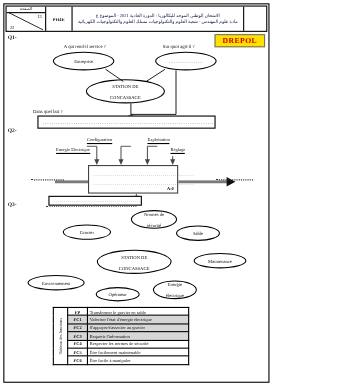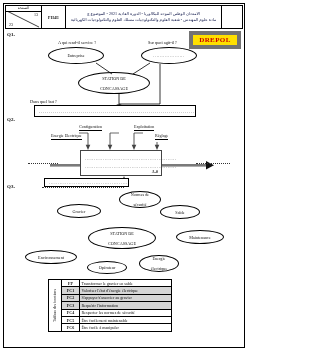--- a/index.html
+++ b/index.html
@@ -27,21 +27,21 @@
   .hdr-n2{position:absolute;left:3px;bottom:1px;font-size:4px;}
   .ar-l1,.ar-l2{display:block;font-size:4.1px;line-height:5.6px;
                 color:#10184a;white-space:nowrap;text-align:center;}
 
   
   .q{position:absolute;font-size:5px;font-weight:bold;left:7px;}
   .q1{top:32px;} .q2{top:117px;} .q3{top:184px;}
 
   
   .badge{position:absolute;right:7px;top:31px;width:44px;height:10px;
-         background:#ffe000;border:4px solid #737373;
+         background:#ffe000;border:1px solid #737373;
          display:flex;align-items:center;justify-content:center;
          color:#cc0000;font-weight:bold;font-size:7px;letter-spacing:.4px;
          font-family:"Liberation Serif",serif;}
 
   
   .ell{position:absolute;border:0.9px solid #000;border-radius:50%;
        display:flex;align-items:center;justify-content:center;
        text-align:center;box-sizing:border-box;background:#fff;}
   .ell span{font-size:4.2px;line-height:5px;display:block;}
   .ell.dotted-in span{border-bottom:none;color:#555;letter-spacing:.6px;}

